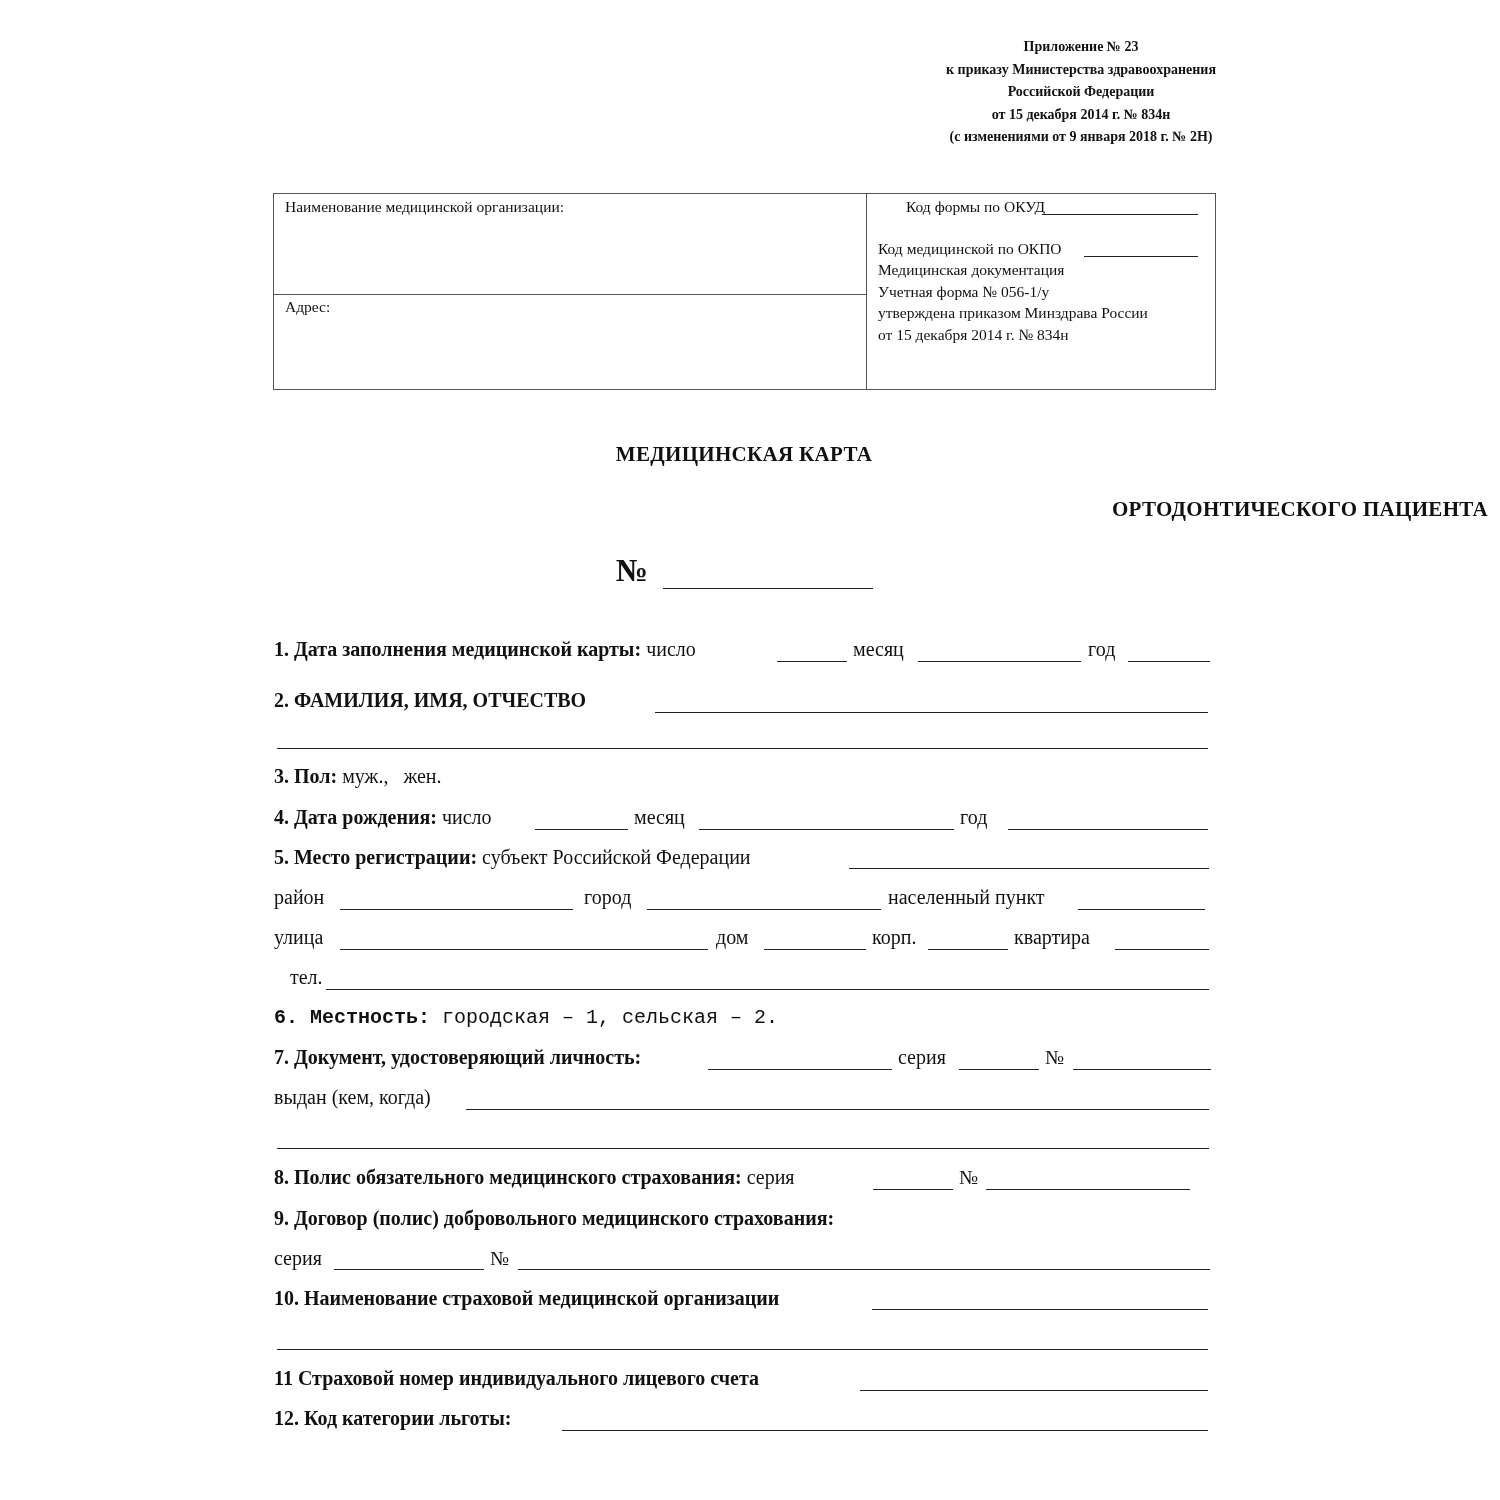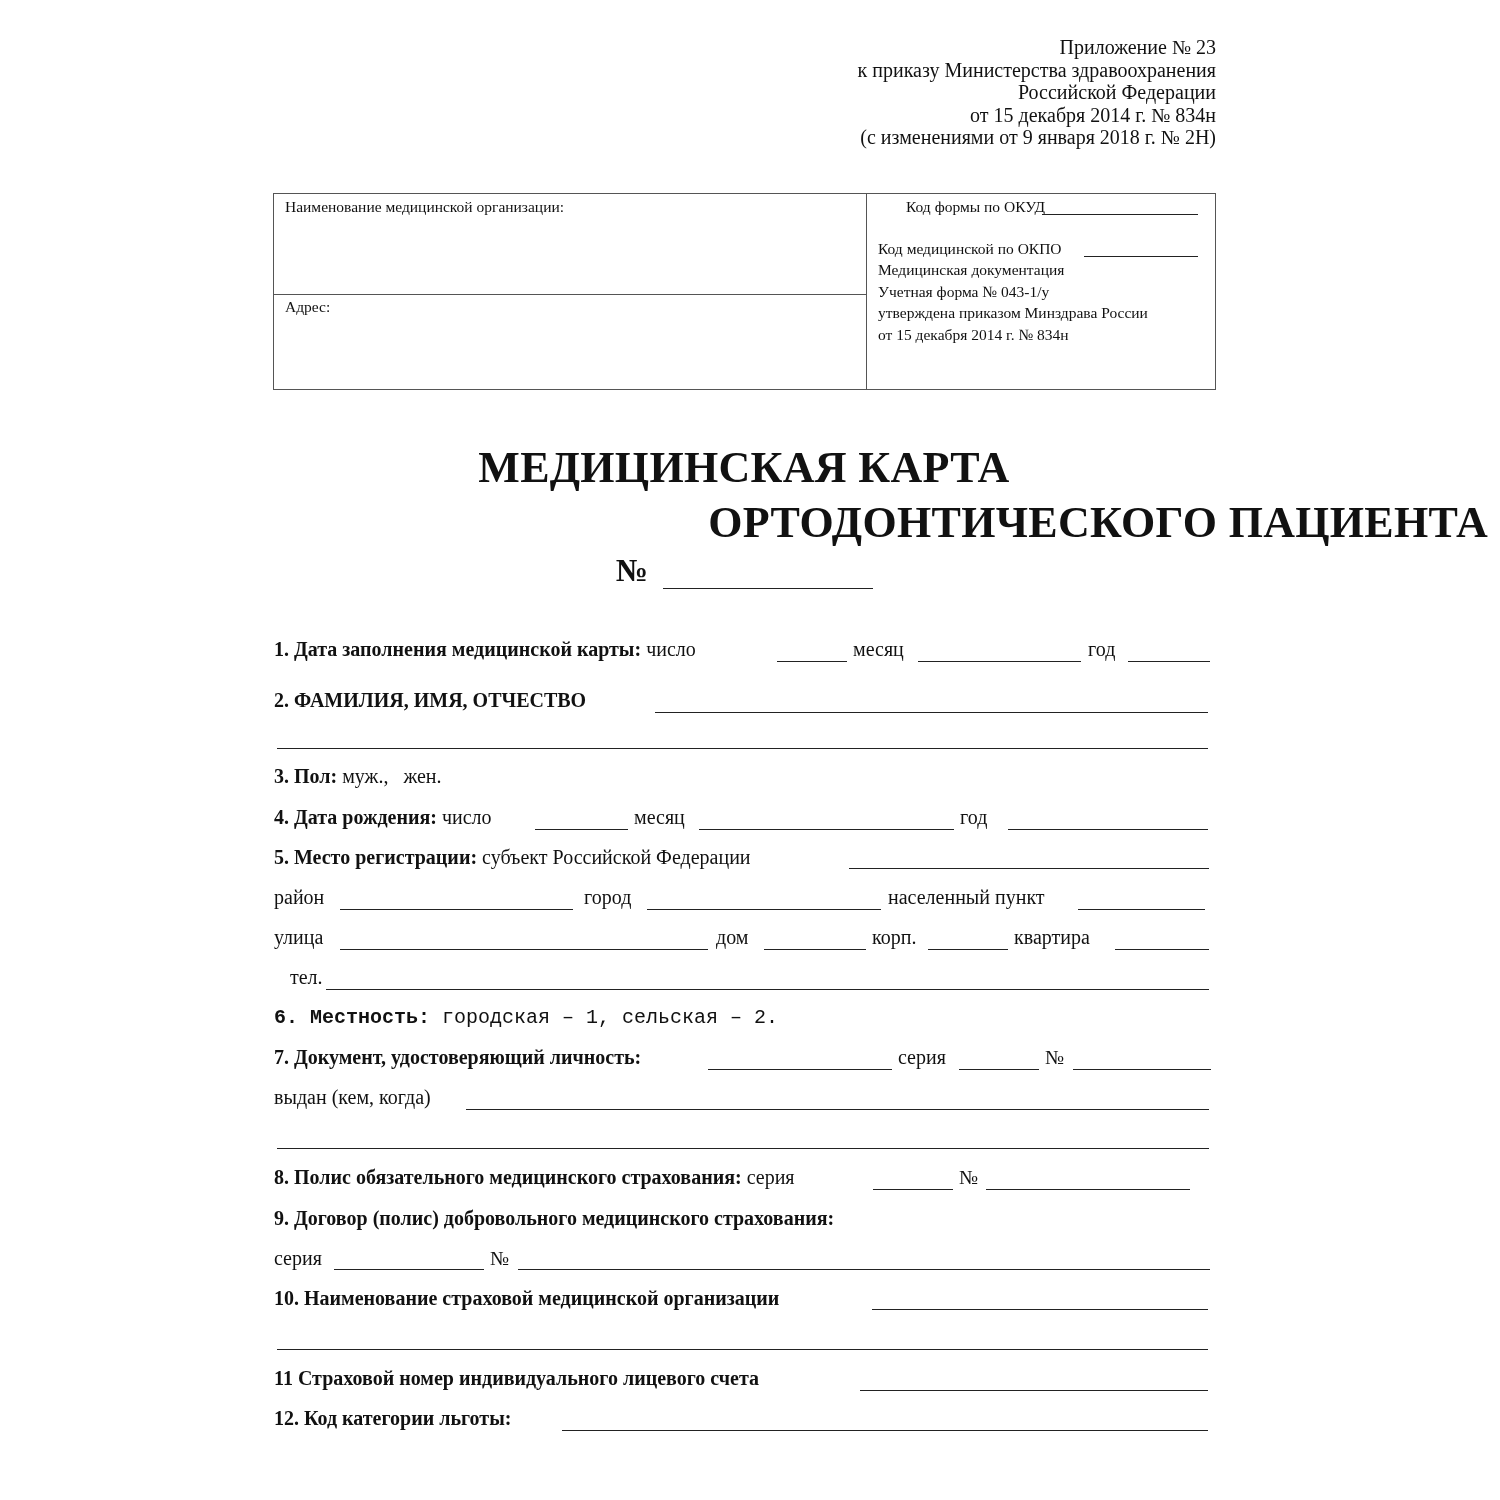--- a/index.html
+++ b/index.html
@@ -1,25 +1,25 @@
 <!DOCTYPE html>
 <html><head>
 <meta charset="utf-8">
 <style>
   html, body { margin:0; padding:0; }
   body { width:1500px; height:1500px; background:#ffffff; position:relative; overflow:hidden;
          font-family:"Liberation Serif", "DejaVu Serif", serif; color:#111; }
   .abs { position:absolute; white-space:nowrap; }
-  .hdr { right:284px; text-align:right; font-size:20px; line-height:22.5px; top:36px; }
+  .hdr { right:284px; text-align:center; font-size:14px; line-height:22.5px; top:36px;font-weight:bold; }
   .hdr div { white-space:nowrap; }
   .box { position:absolute; left:273px; top:193px; width:943px; height:197px; border:1.5px solid #555; box-sizing:border-box; }
   .box .vline { position:absolute; left:592px; top:0; bottom:0; border-left:1.5px solid #555; }
   .box .hline { position:absolute; left:0; width:592px; top:100px; border-top:1.5px solid #555; }
   .small { font-size:15.5px; line-height:21.5px; }
-  .title { left:0; width:1488px; text-align:center; font-weight:bold; font-size:44px; letter-spacing:0.3px; }
+  .title { left:0; width:1488px; text-align:center; font-weight:bold; font-size:21px; letter-spacing:0.3px; }
   .line { position:absolute; border-top:1.5px solid #222; height:0; }
   .row { font-size:20px; }
   .b { font-weight:bold; }
 </style>
 </head>
 <body>
 
 <div class="abs hdr">
   <div>Приложение № 23</div>
   <div>к приказу Министерства здравоохранения</div>
@@ -32,21 +32,21 @@
   <div class="vline"></div>
   <div class="hline"></div>
   <div class="abs small" style="left:11px; top:2px;">Наименование медицинской организации:</div>
   <div class="abs small" style="left:11px; top:102px;">Адрес:</div>
   <div class="abs small" style="left:11px; top:2px; width:1px; height:1px;"></div>
   <div class="abs small" style="left:632px; top:2px;">Код формы по ОКУД</div>
   <div class="line" style="left:768px; width:156px; top:20px;"></div>
   <div class="abs small" style="left:604px; top:44px;">Код медицинской по ОКПО</div>
   <div class="line" style="left:810px; width:114px; top:62px;"></div>
   <div class="abs small" style="left:604px; top:65px;">Медицинская документация</div>
-  <div class="abs small" style="left:604px; top:86.5px;">Учетная форма № 043-1/у</div>
+  <div class="abs small" style="left:604px; top:86.5px;">Учетная форма № 056-1/у</div>
   <div class="abs small" style="left:604px; top:108px;">утверждена приказом Минздрава России</div>
   <div class="abs small" style="left:604px; top:129.5px;">от 15 декабря 2014 г. № 834н</div>
 </div>
 
 <div class="abs title" style="top:442px;">МЕДИЦИНСКАЯ КАРТА</div>
 <div class="abs title" style="top:497px;text-align:right;">ОРТОДОНТИЧЕСКОГО ПАЦИЕНТА</div>
 <div class="abs" style="left:616px; top:552px; font-size:32px; font-weight:bold;">№</div>
 <div class="line" style="left:663px; width:210px; top:588px;"></div>
 
 <div class="abs row" style="left:274px; top:638px;">

